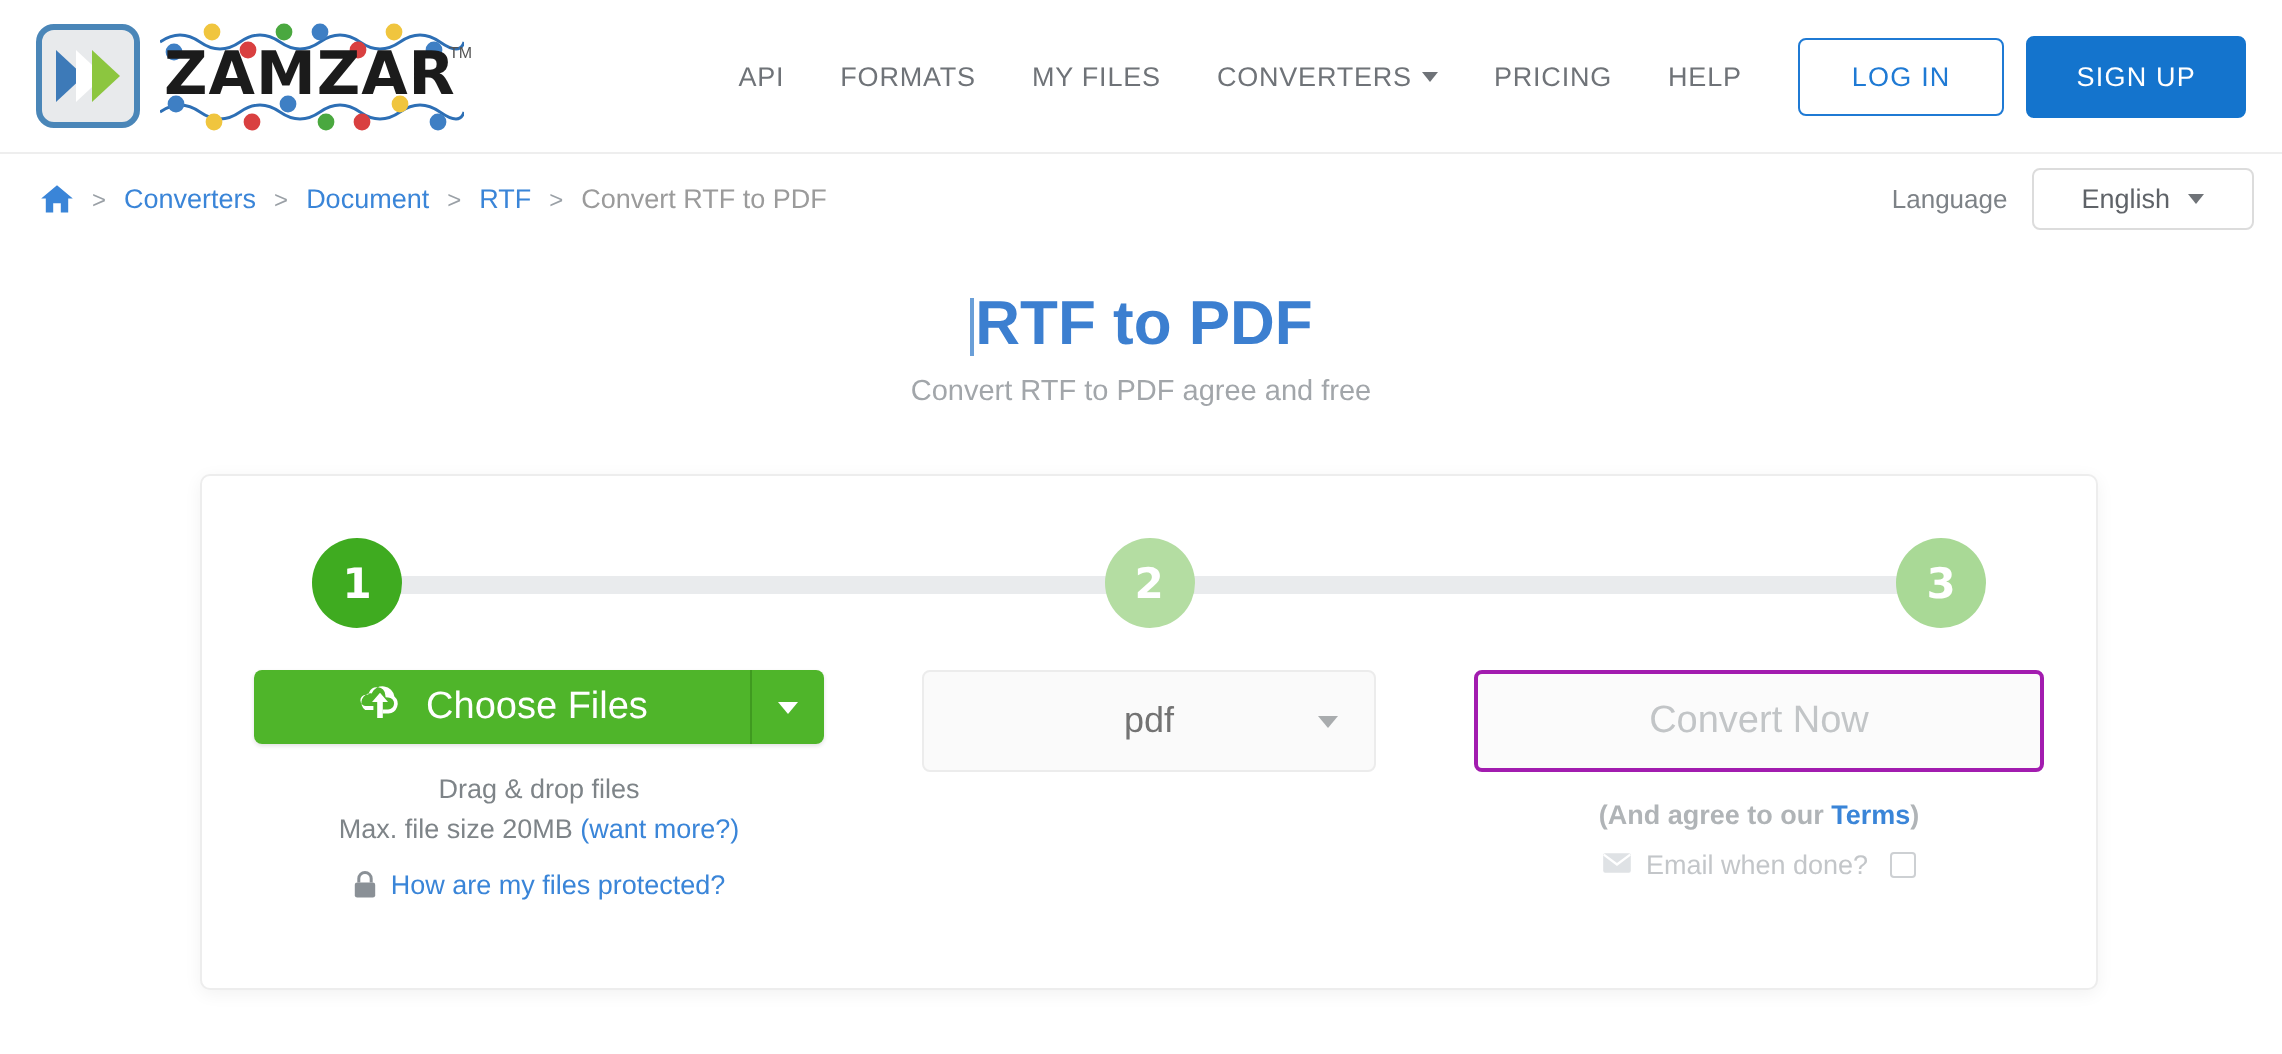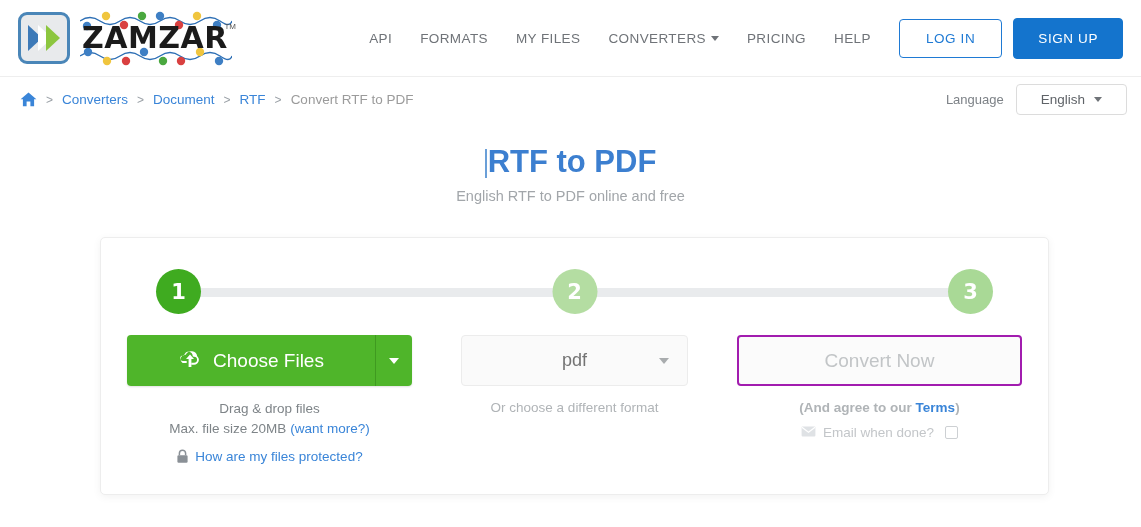--- a/index.html
+++ b/index.html
@@ -196,21 +196,21 @@
     display: flex;
     margin-top: 20px;
     padding: 0 16px;
   }
   .col { flex: 1; display: flex; flex-direction: column; align-items: center; }
 
   
   .choose-group {
     display: flex;
     width: 285px;
-    height: 51px;
+    height: 37px;
     border-radius: 4px;
     overflow: hidden;
     box-shadow: 0 1px 2px rgba(0,0,0,0.12);
   }
   .choose-main {
     flex: 1;
     background: #4fb52a;
     color: #ffffff;
     display: flex; align-items: center; justify-content: center;
     gap: 11px;
@@ -373,21 +373,21 @@
     <span class="lang-label">Language</span>
     <div class="lang-select">
       <span>English</span>
       <i class="lang-caret"></i>
     </div>
   </div>
 </div>
 
 <div class="title-block">
   <h1 class="page-title"><span class="caret-bar"></span><span>RTF to PDF</span></h1>
-  <div class="page-sub">English RTF to PDF online and free</div>
+  <div class="page-sub">Convert RTF to PDF agree and free</div>
 </div>
 
 <div class="card">
 
   <div class="steps">
     <div class="steps-line"></div>
     <div class="step step-1">1</div>
     <div class="step step-2">2</div>
     <div class="step step-3">3</div>
   </div>
@@ -425,21 +425,20 @@
         </span>
         <span class="protect-link">How are my files protected?</span>
       </div>
     </div>
 
     <div class="col">
       <div class="fmt-select">
         <span class="fmt-label">pdf</span>
         <i class="fmt-caret"></i>
       </div>
-      <div class="col-mid-hint">Or choose a different format</div>
     </div>
 
     <div class="col">
       <div class="convert-btn">Convert Now</div>
       <div class="terms-row">
         <span>(And agree to our </span><span class="link-blue">Terms</span><span>)</span>
       </div>
       <div class="email-row">
         <span>
           <svg width="15" height="11" viewBox="0 0 15 11" aria-hidden="true">

